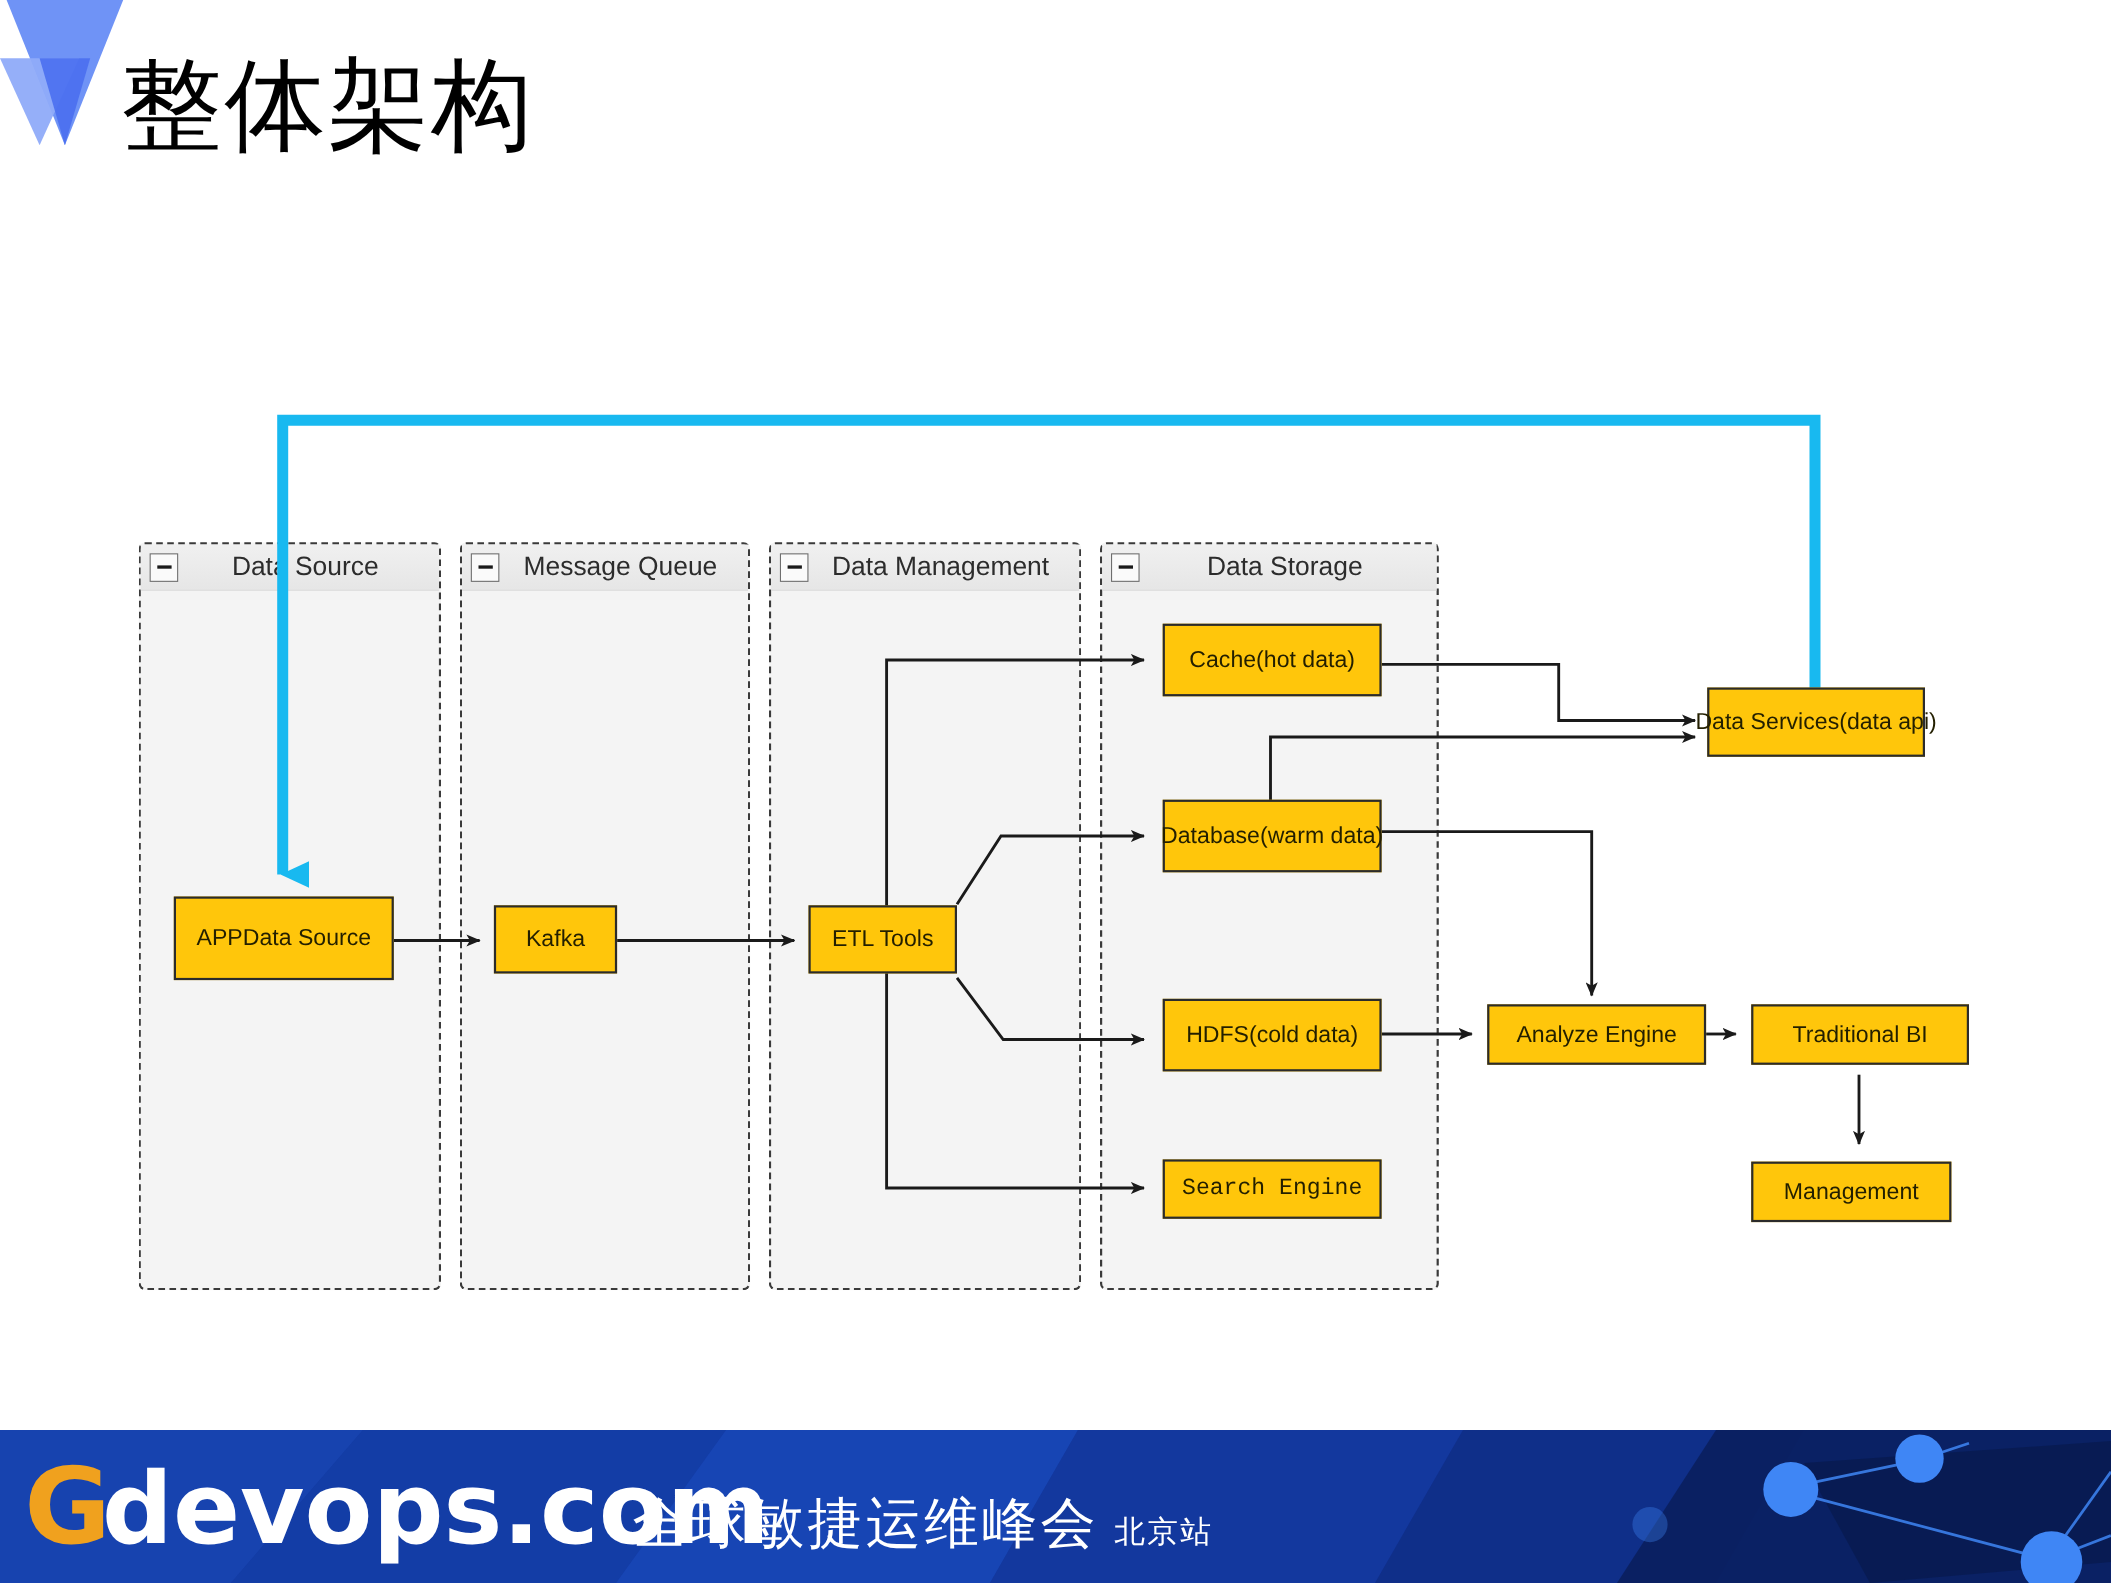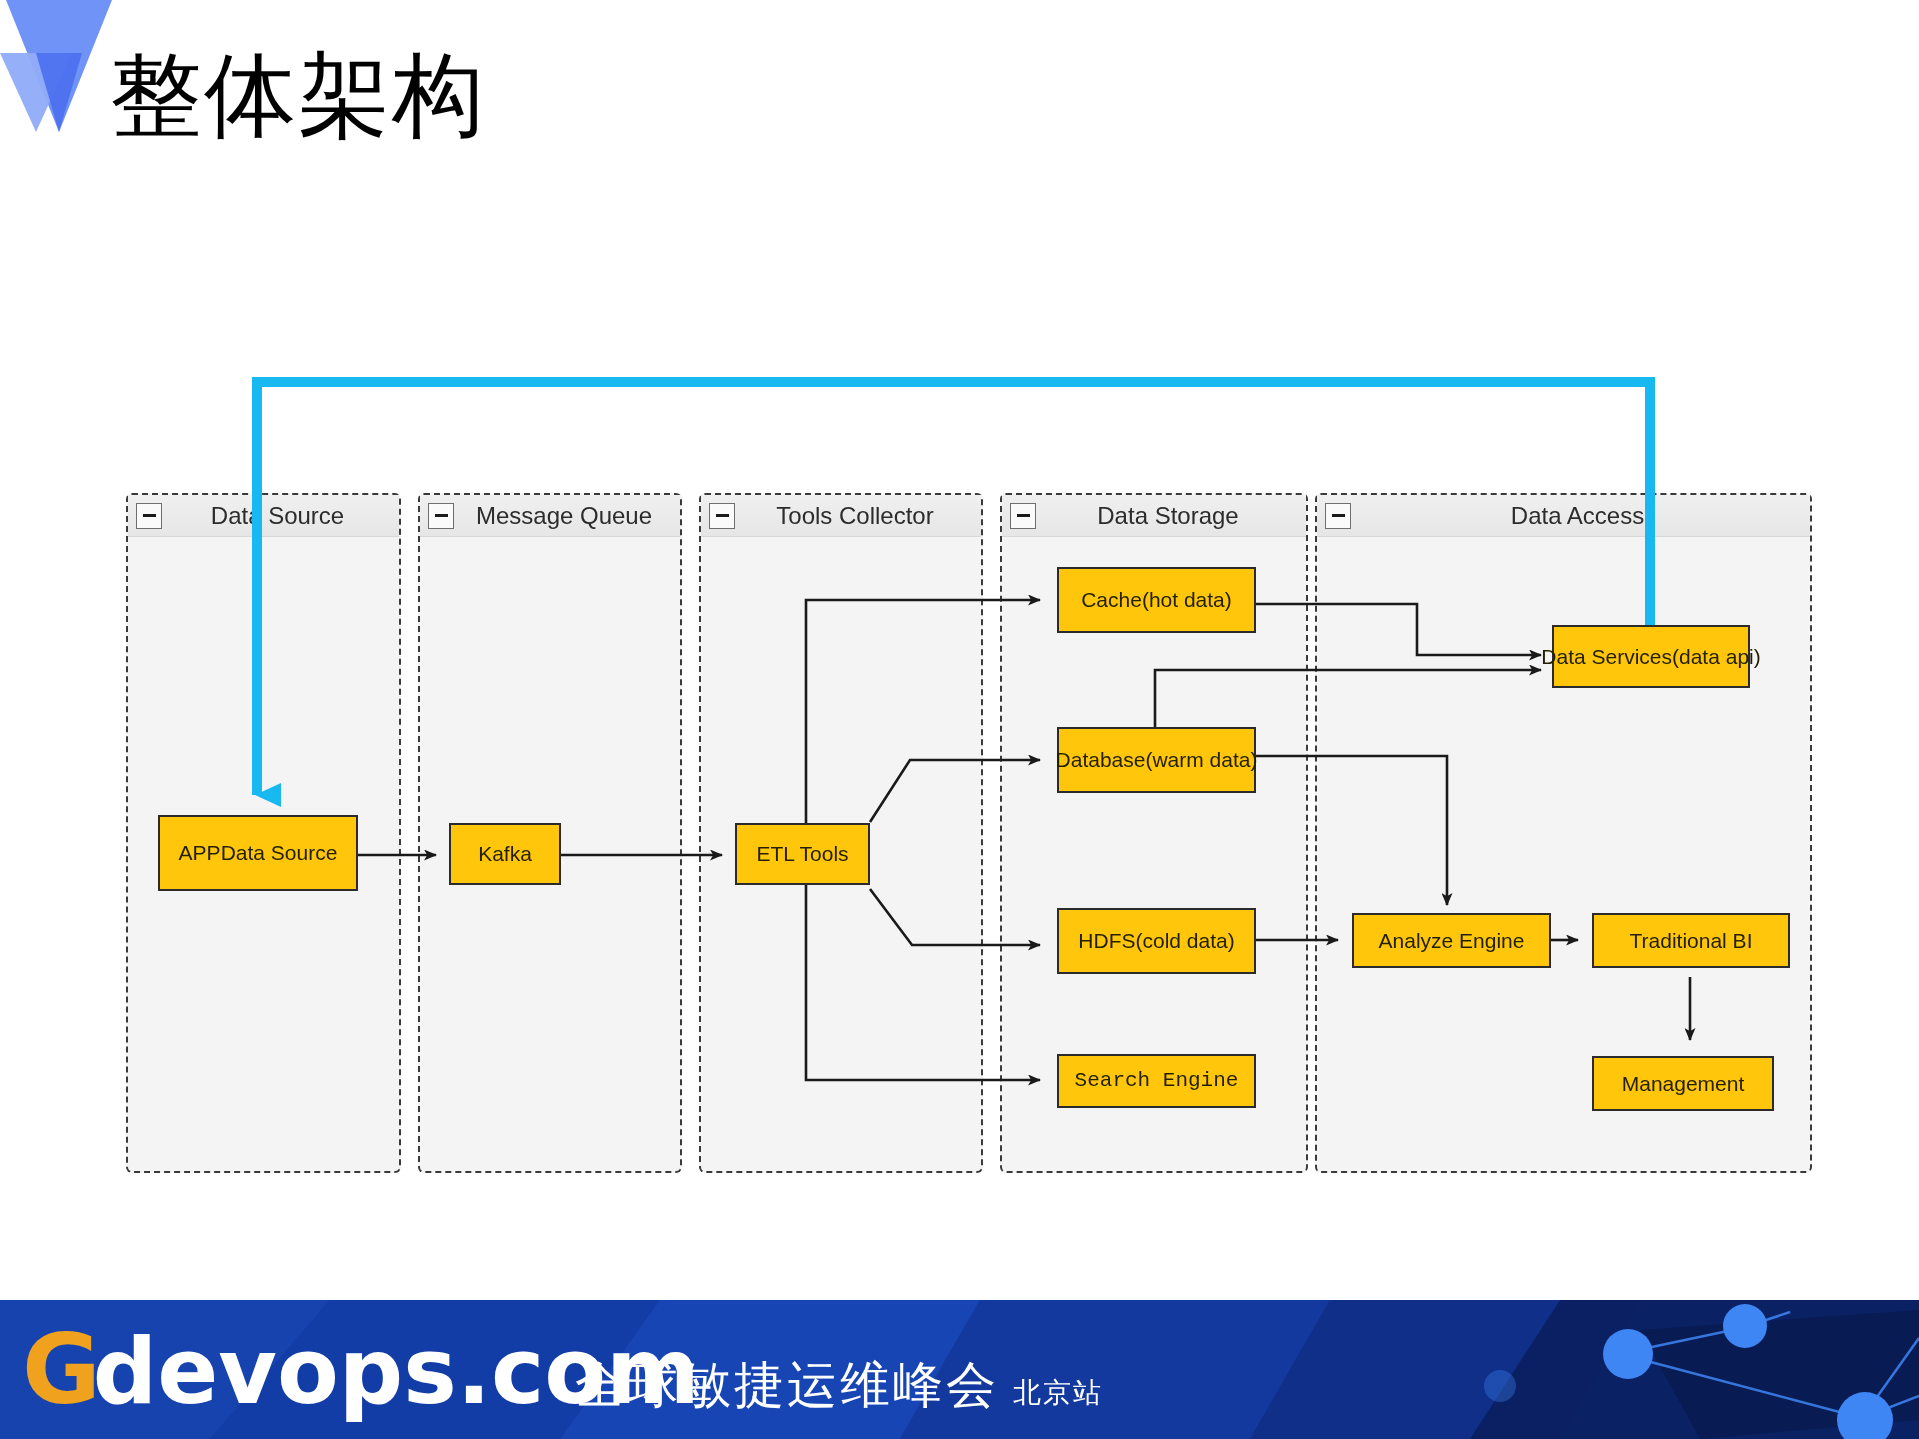--- a/index.html
+++ b/index.html
@@ -137,41 +137,33 @@
           </div>
         <div class="lane-title">Message Queue</div>
       </div>
     </div>
 
     <div class="lane" style="left:699px;top:493px;width:284px;height:680px;">
       <div class="lane-header">
         <div class="collapse-btn">
             <i></i>
           </div>
-        <div class="lane-title">Tools Collector</div>
+        <div class="lane-title">Data Management</div>
       </div>
     </div>
 
     <div class="lane" style="left:1000px;top:493px;width:308px;height:680px;">
       <div class="lane-header">
         <div class="collapse-btn">
             <i></i>
           </div>
         <div class="lane-title">Data Storage</div>
       </div>
     </div>
 
-    <div class="lane" style="left:1315px;top:493px;width:497px;height:680px;">
-      <div class="lane-header">
-        <div class="collapse-btn">
-            <i></i>
-          </div>
-        <div class="lane-title">Data Access</div>
-      </div>
-    </div>
 
     <svg class="svg-layer" viewBox="0 0 1919 1300">
       <defs>
         <marker id="arw" markerWidth="13" markerHeight="11" refX="12" refY="5.5" orient="auto" markerUnits="userSpaceOnUse">
           <path d="M0,0 L13,5.5 L0,11 L3.2,5.5 Z" fill="#1a1a1a"></path>
         </marker>
         <marker id="arwc" markerWidth="24" markerHeight="26" refX="12" refY="24" orient="auto" markerUnits="userSpaceOnUse">
           <path d="M0,0 L24,0 L12,26 Z" fill="#18B9F0"></path>
         </marker>
       </defs>

